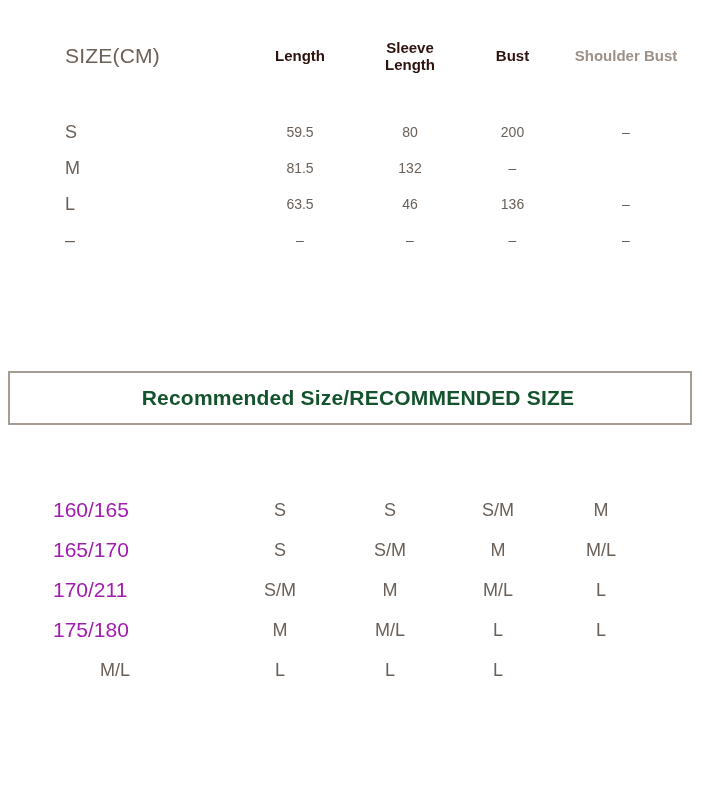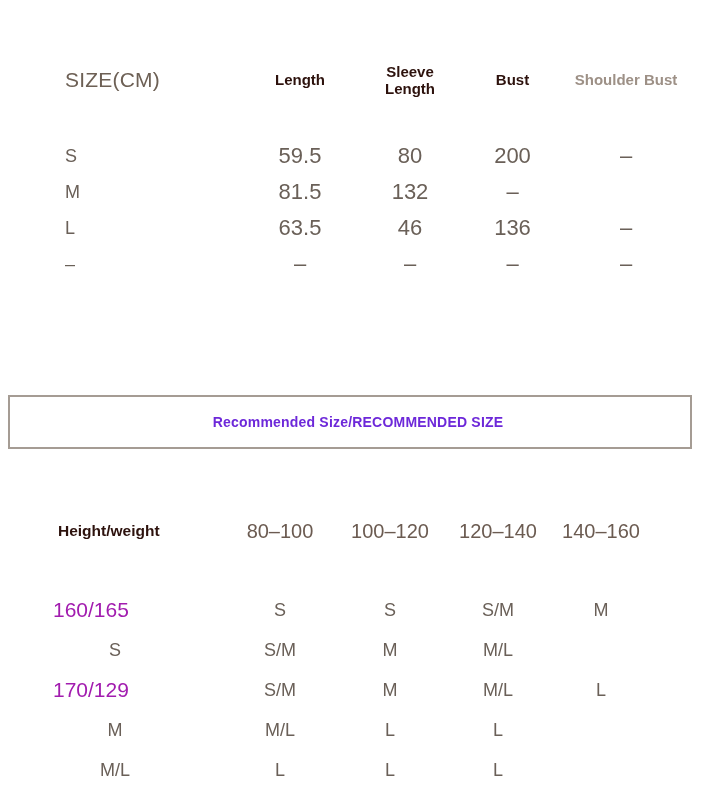--- a/index.html
+++ b/index.html
@@ -6,21 +6,21 @@
   html, body { background: #ffffff; }
   body {
     width: 702px;
     height: 800px;
     font-family: "Liberation Sans", "DejaVu Sans", sans-serif;
     color: #6a6058;
     overflow: hidden;
   }
 
   
-  .size-table { padding-top: 34px; margin-top: 24px; }
+  .size-table { padding-top: 34px; }
   .grid-row {
     display: grid;
     grid-template-columns: 240px 120px 100px 105px 122px;
     align-items: center;
   }
   .size-table .header-row { height: 44px; }
   .size-table .table-title {
     padding-left: 65px;
     font-size: 21px;
     color: #6d6055;
@@ -38,39 +38,39 @@
 
   .size-table .table-body { margin-top: 36px; }
   .size-table .data-row { height: 36px; }
   .row-label {
     padding-left: 65px;
     font-size: 18px;
     color: #6a6058;
   }
   .data-cell {
     text-align: center;
-    font-size: 22px;
+    font-size: 14px;
     color: #6a6058;
   }
 
   
   .banner {
     margin-top: 113px;
     margin-left: 8px;
     width: 684px;
     height: 54px;
     border: 2px solid #a59c94;
     display: flex;
     align-items: center;
     justify-content: center;
   }
   .banner-text {
-    font-size: 14px;
+    font-size: 21px;
     font-weight: 700;
-    color: #6d28d9;
+    color: #14532d;
     letter-spacing: 0.2px;
     margin-left: 16px;
   }
 
   
   .rec-table { margin-top: 65px; }
   .rec-row {
     display: grid;
     grid-template-columns: 230px 100px 120px 96px 110px;
     align-items: center;
@@ -142,49 +142,44 @@
       <div class="data-cell">–</div>
     </div>
   </div>
 </section>
 
 <div class="banner">
   <span class="banner-text">Recommended Size/RECOMMENDED SIZE</span>
 </div>
 
 <section class="rec-table">
-  <div class="rec-row header-row">
-    <div class="corner-label">Height/weight</div>
-    <div class="range-header">80–100</div>
-    <div class="range-header">100–120</div>
-    <div class="range-header">120–140</div>
-    <div class="range-header">140–160</div>
-  </div>
   <div class="table-body">
     <div class="rec-row data-row">
       <div class="rec-label">160/165</div>
       <div class="rec-cell">S</div>
       <div class="rec-cell">S</div>
       <div class="rec-cell">S/M</div>
       <div class="rec-cell">M</div>
     </div>
     <div class="rec-row data-row">
+      <div class="rec-label">165/170</div>
       <div class="rec-cell">S</div>
       <div class="rec-cell">S/M</div>
       <div class="rec-cell">M</div>
       <div class="rec-cell">M/L</div>
     </div>
     <div class="rec-row data-row">
-      <div class="rec-label">170/129</div>
+      <div class="rec-label">170/211</div>
       <div class="rec-cell">S/M</div>
       <div class="rec-cell">M</div>
       <div class="rec-cell">M/L</div>
       <div class="rec-cell">L</div>
     </div>
     <div class="rec-row data-row">
+      <div class="rec-label">175/180</div>
       <div class="rec-cell">M</div>
       <div class="rec-cell">M/L</div>
       <div class="rec-cell">L</div>
       <div class="rec-cell">L</div>
     </div>
     <div class="rec-row data-row">
       <div class="rec-cell">M/L</div>
       <div class="rec-cell">L</div>
       <div class="rec-cell">L</div>
       <div class="rec-cell">L</div>

